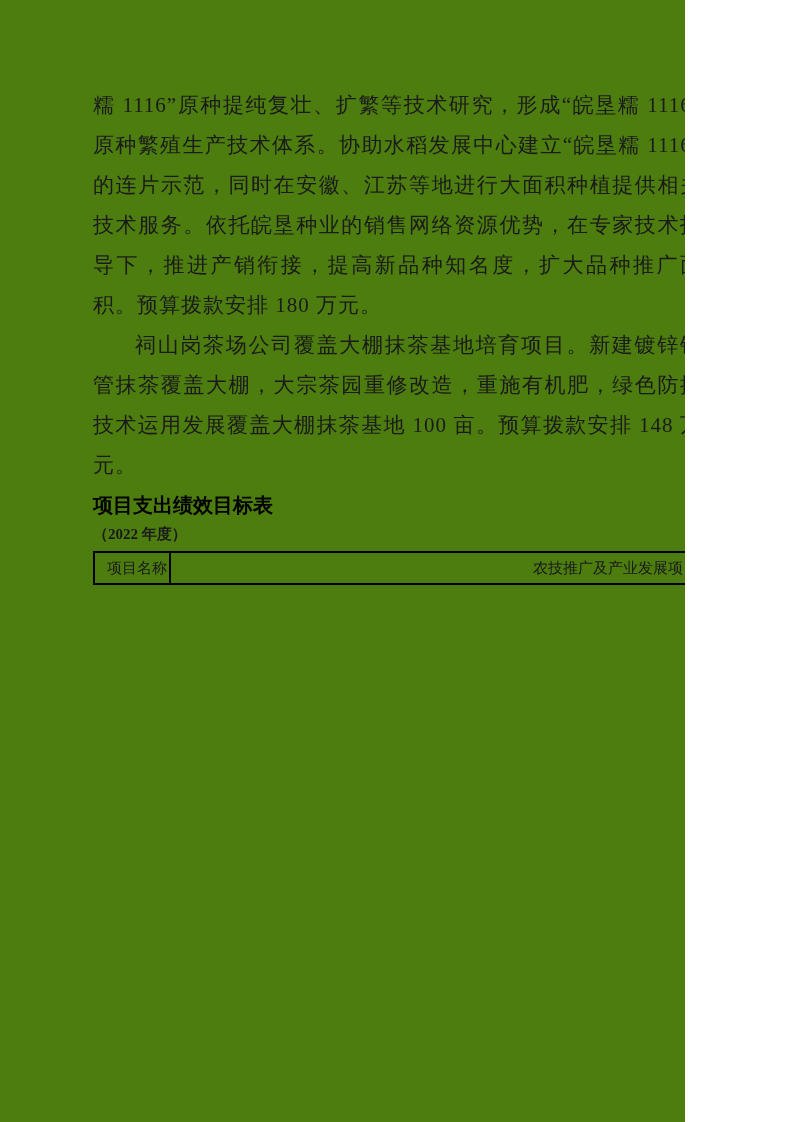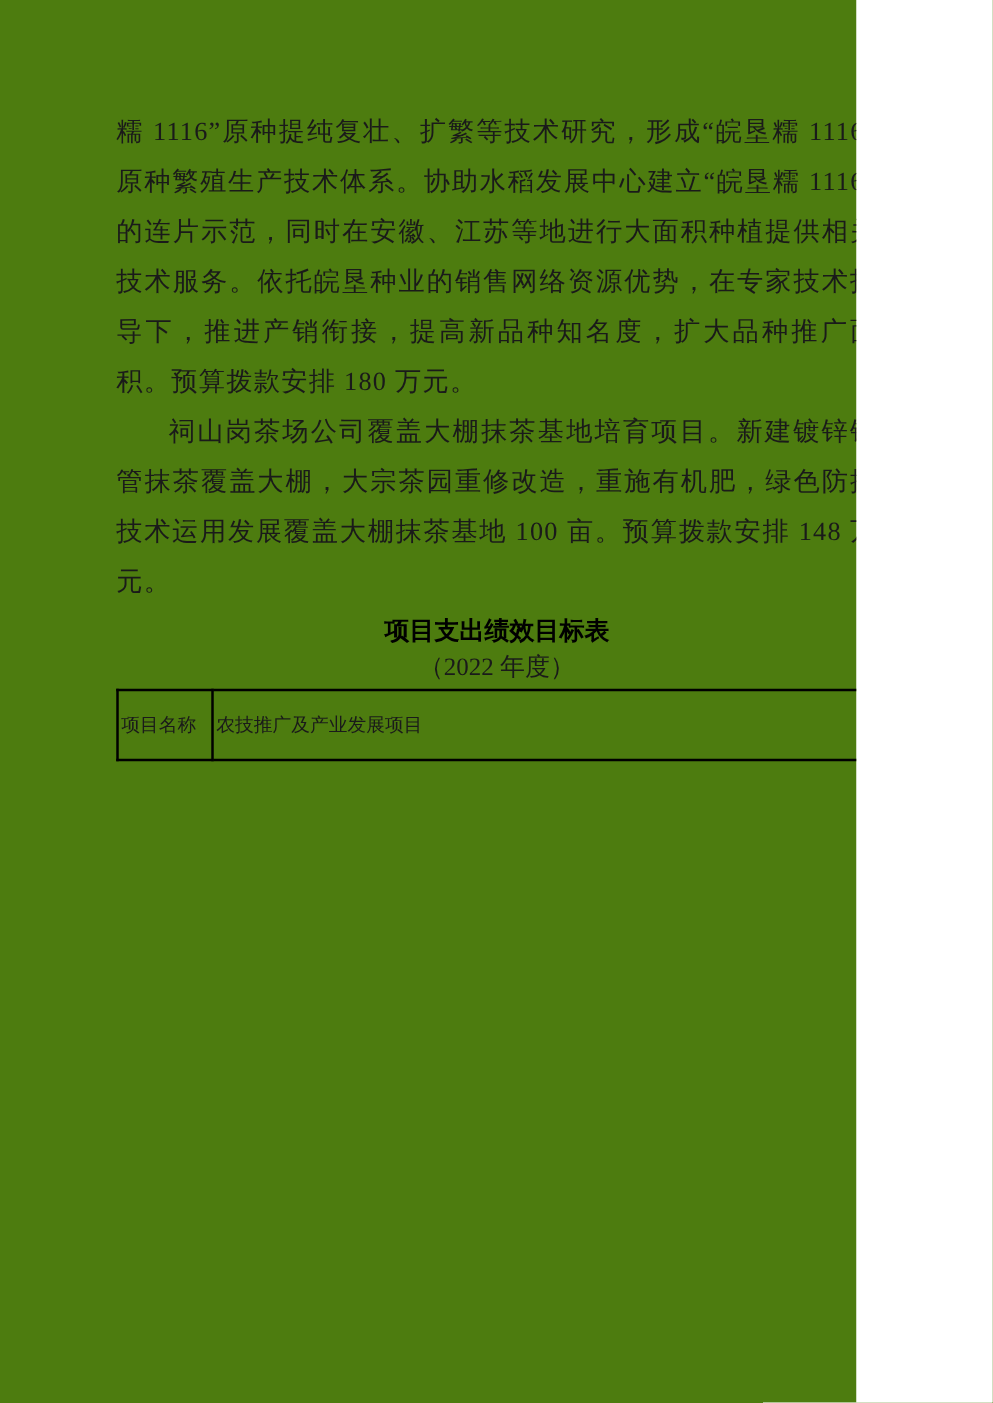--- a/index.html
+++ b/index.html
@@ -34,42 +34,43 @@
     word-break: break-all;
   }
   p.body-text.no-indent {
     text-indent: 0;
   }
   .table-title {
     margin: 6px 0 0 0;
     font-family: "Liberation Sans", sans-serif;
     font-size: 20px;
     font-weight: bold;
-    text-align: center;
+    text-align: left;
     line-height: 28px;
     color: #000000;
   }
   .table-subtitle {
     margin: 4px 0 6px 0;
-    font-size: 20px;
-    text-align: center;
+    font-size: 15px;
+    text-align: left;
     line-height: 22px;
+    font-weight: bold;
   }
   table.perf-table {
     width: 100%;
     border-collapse: collapse;
     table-layout: fixed;
   }
   table.perf-table td {
     border: 2px solid #000000;
     height: 28px;
     font-size: 15px;
-    text-align: left;
+    text-align: right;
     vertical-align: middle;
-    padding: 13px 2px;
+    padding: 1px 2px;
     color: #1a1a1a;
   }
   td.label-cell { width: 70px; }
   td.value-cell { }
   .page-number {
     margin-top: 8px;
     width: 100%;
     text-align: right;
     font-size: 14px;
     line-height: 18px;

